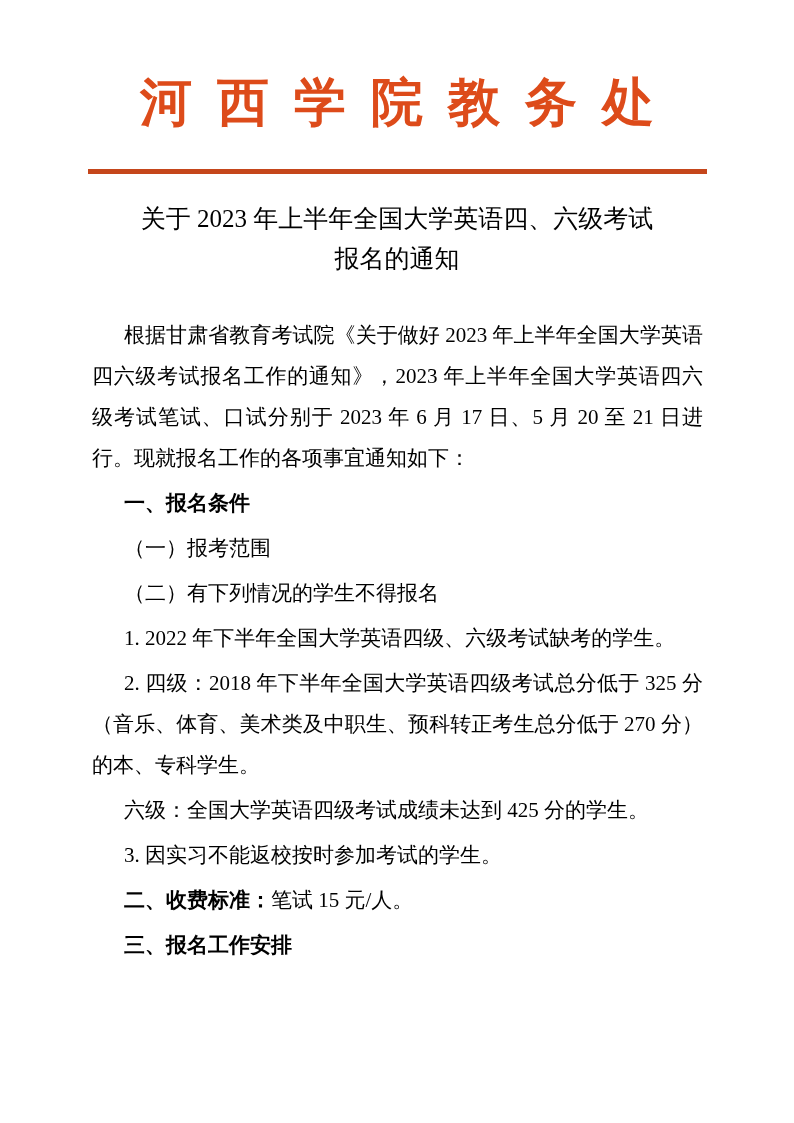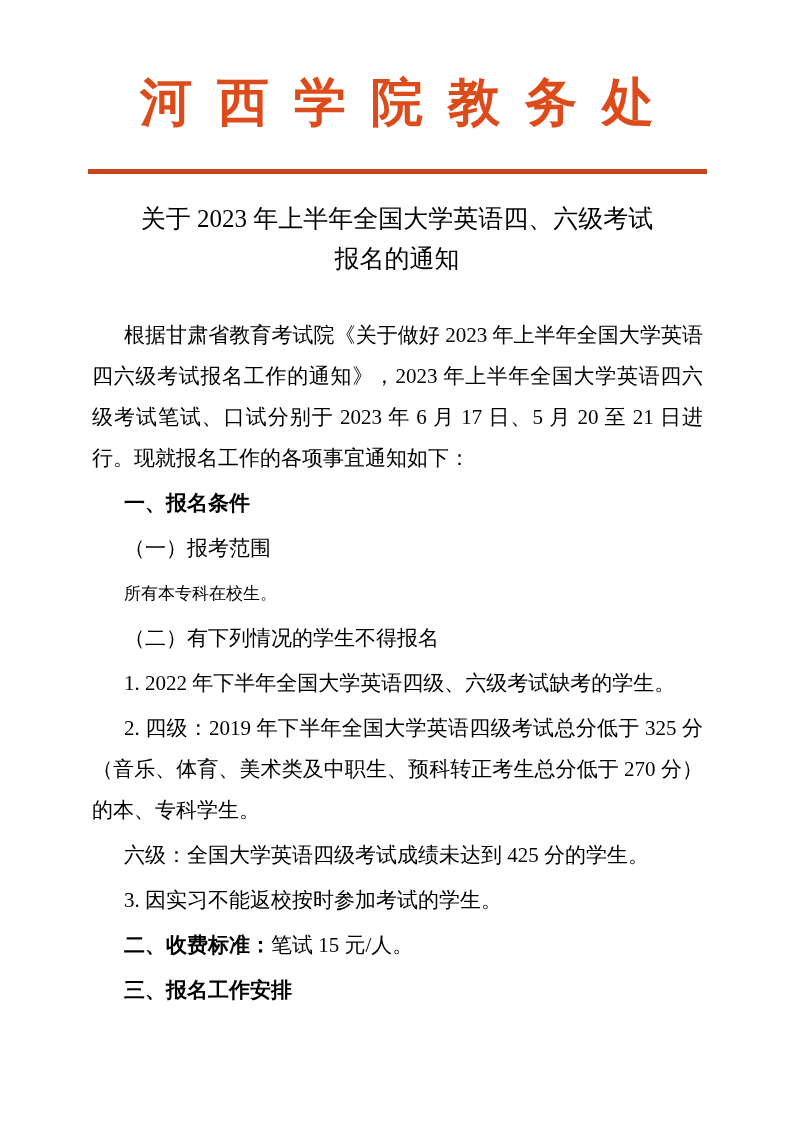--- a/index.html
+++ b/index.html
@@ -76,27 +76,26 @@
   </div>
 
   <div class="body">
 
     <p class="indent">根据甘肃省教育考试院《关于做好 2023 年上半年全国大学英语四六级考试报名工作的通知》，2023 年上半年全国大学英语四六级考试笔试、口试分别于 2023 年 6 月 17 日、5 月 20 至 21 日进行。现就报名工作的各项事宜通知如下：</p>
 
     <p class="indent bold">一、报名条件</p>
 
     <p class="indent">（一）报考范围</p>
 
-    <p class="small-note">所有本专科在校生。</p>
 
     <p class="indent">（二）有下列情况的学生不得报名</p>
 
     <p class="indent">1. 2022 年下半年全国大学英语四级、六级考试缺考的学生。</p>
 
-    <p class="indent">2. 四级：2019 年下半年全国大学英语四级考试总分低于 325 分（音乐、体育、美术类及中职生、预科转正考生总分低于 270 分）的本、专科学生。</p>
+    <p class="indent">2. 四级：2018 年下半年全国大学英语四级考试总分低于 325 分（音乐、体育、美术类及中职生、预科转正考生总分低于 270 分）的本、专科学生。</p>
 
     <p class="indent">六级：全国大学英语四级考试成绩未达到 425 分的学生。</p>
 
     <p class="indent">3. 因实习不能返校按时参加考试的学生。</p>
 
     <p class="indent"><span class="bold">二、收费标准：</span><span>笔试 15 元/人。</span></p>
 
     <p class="indent bold">三、报名工作安排</p>
 
   </div>

